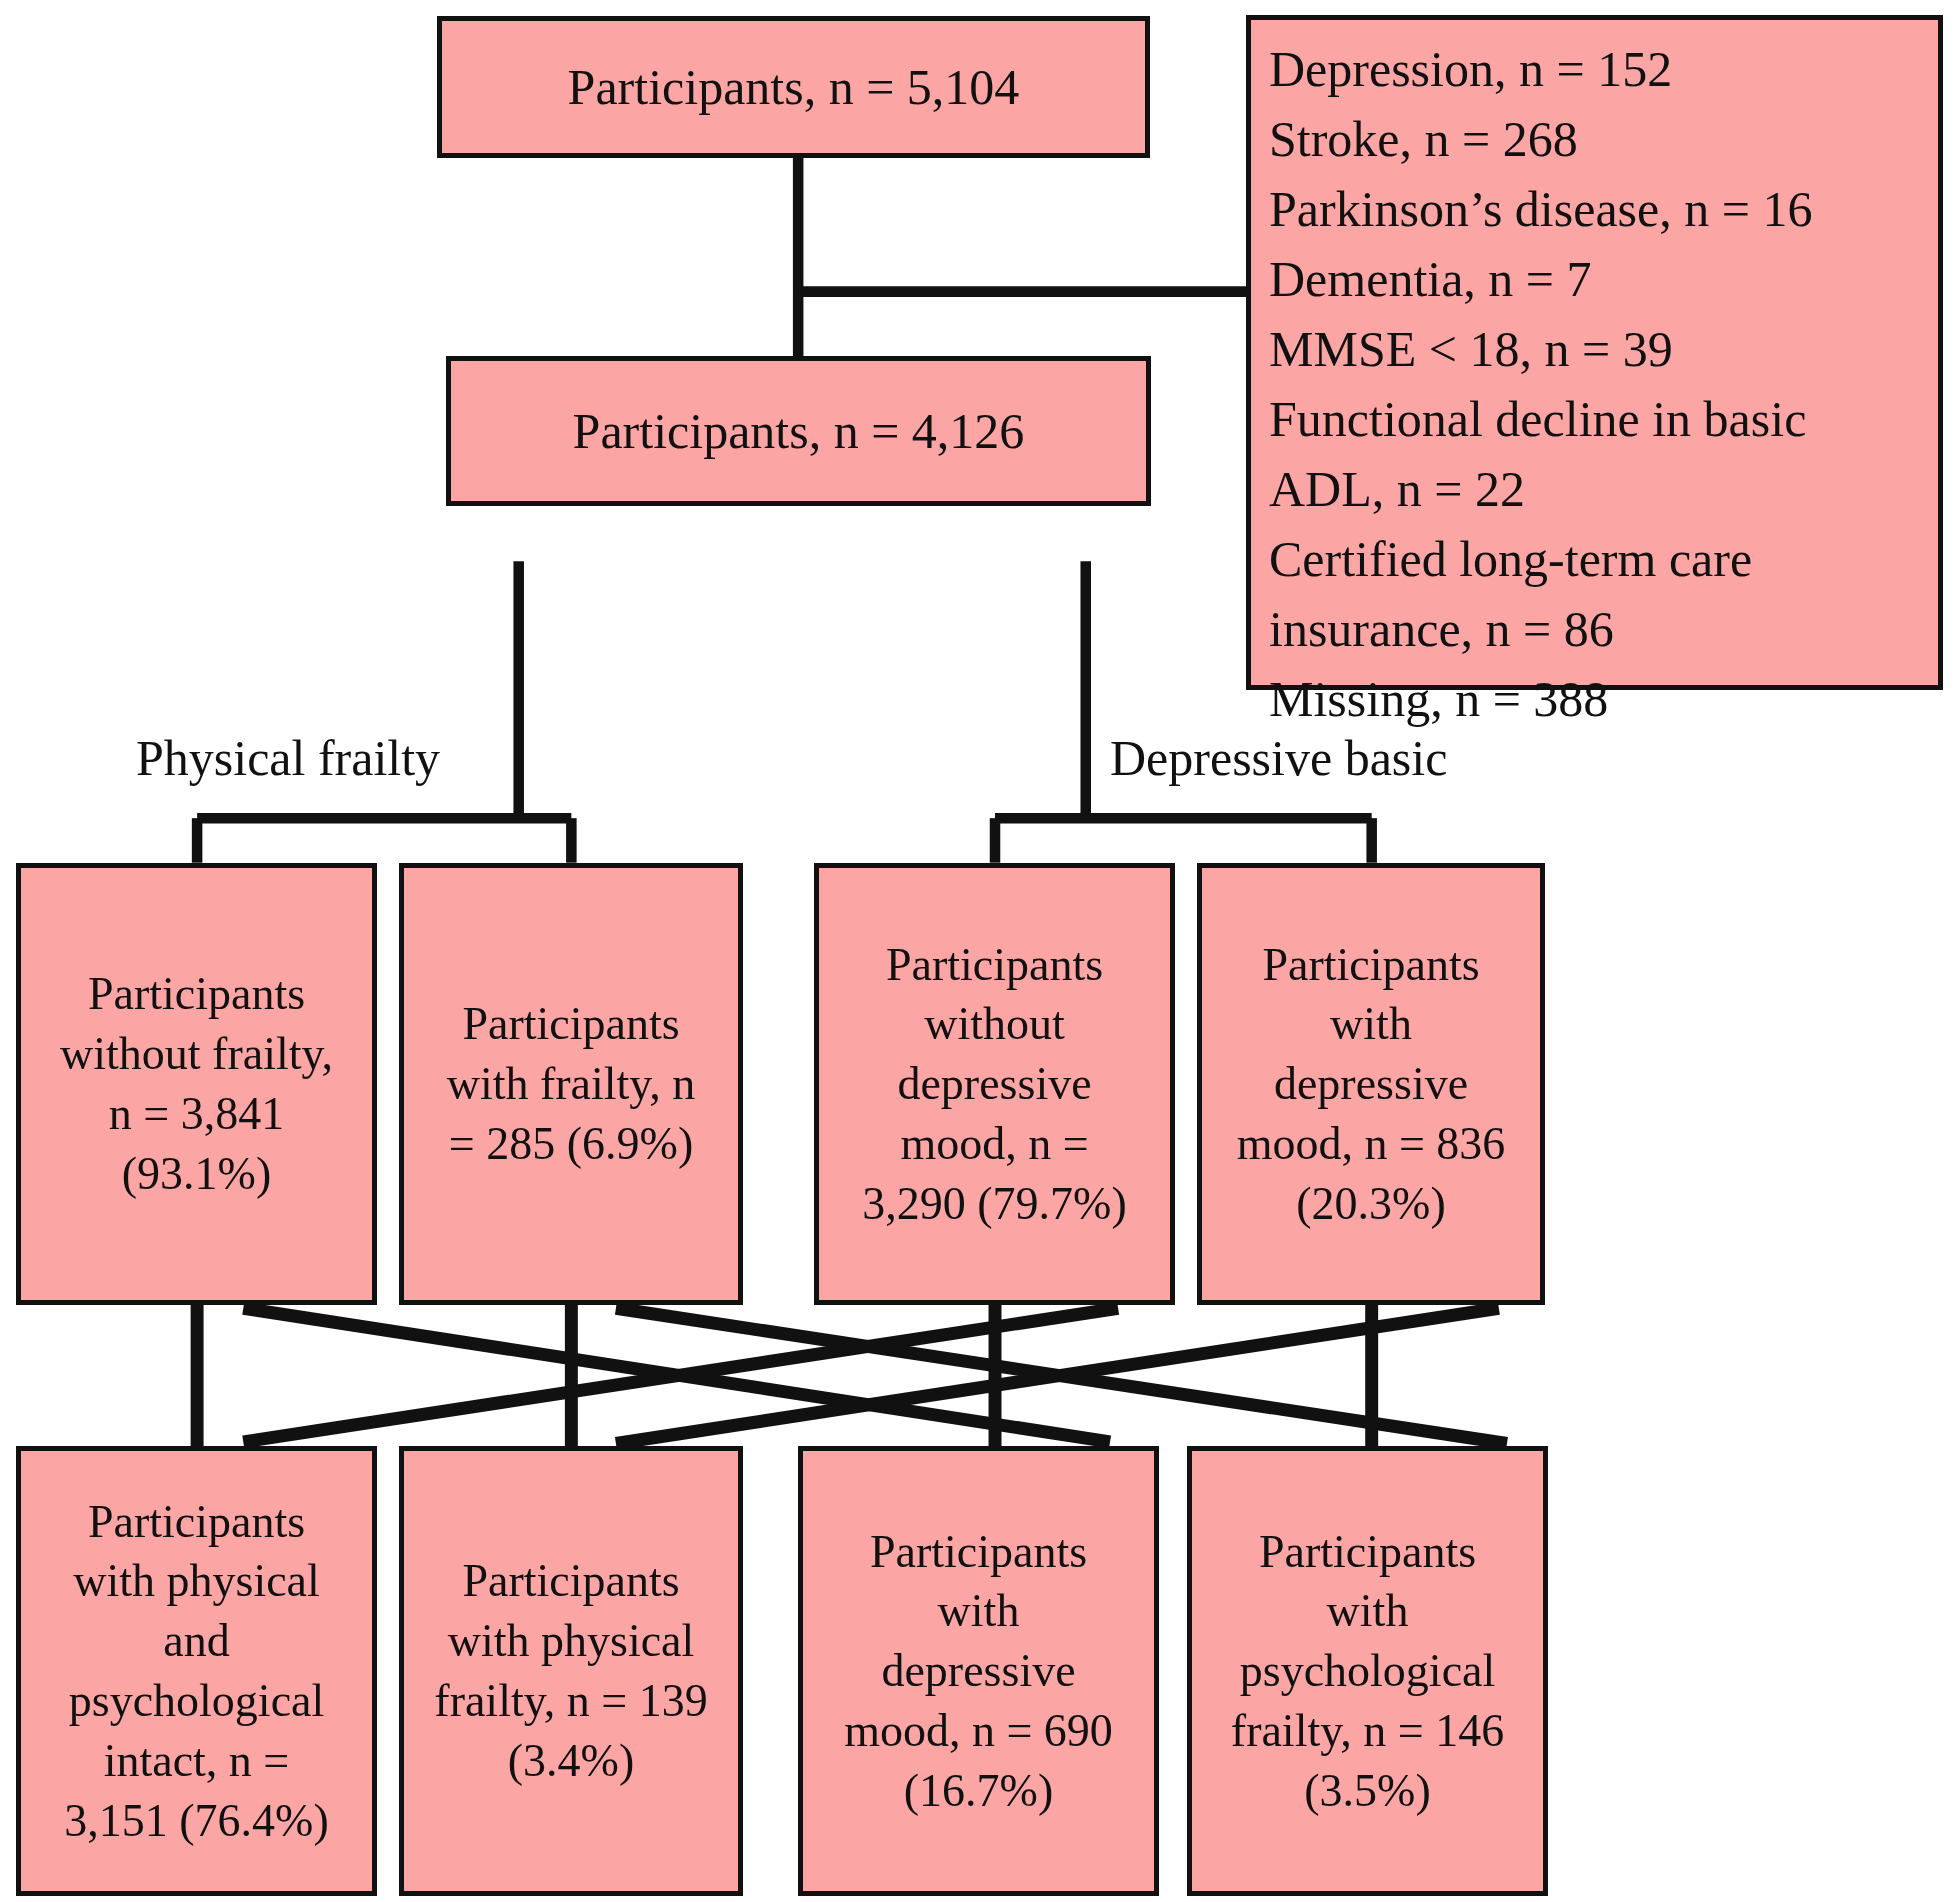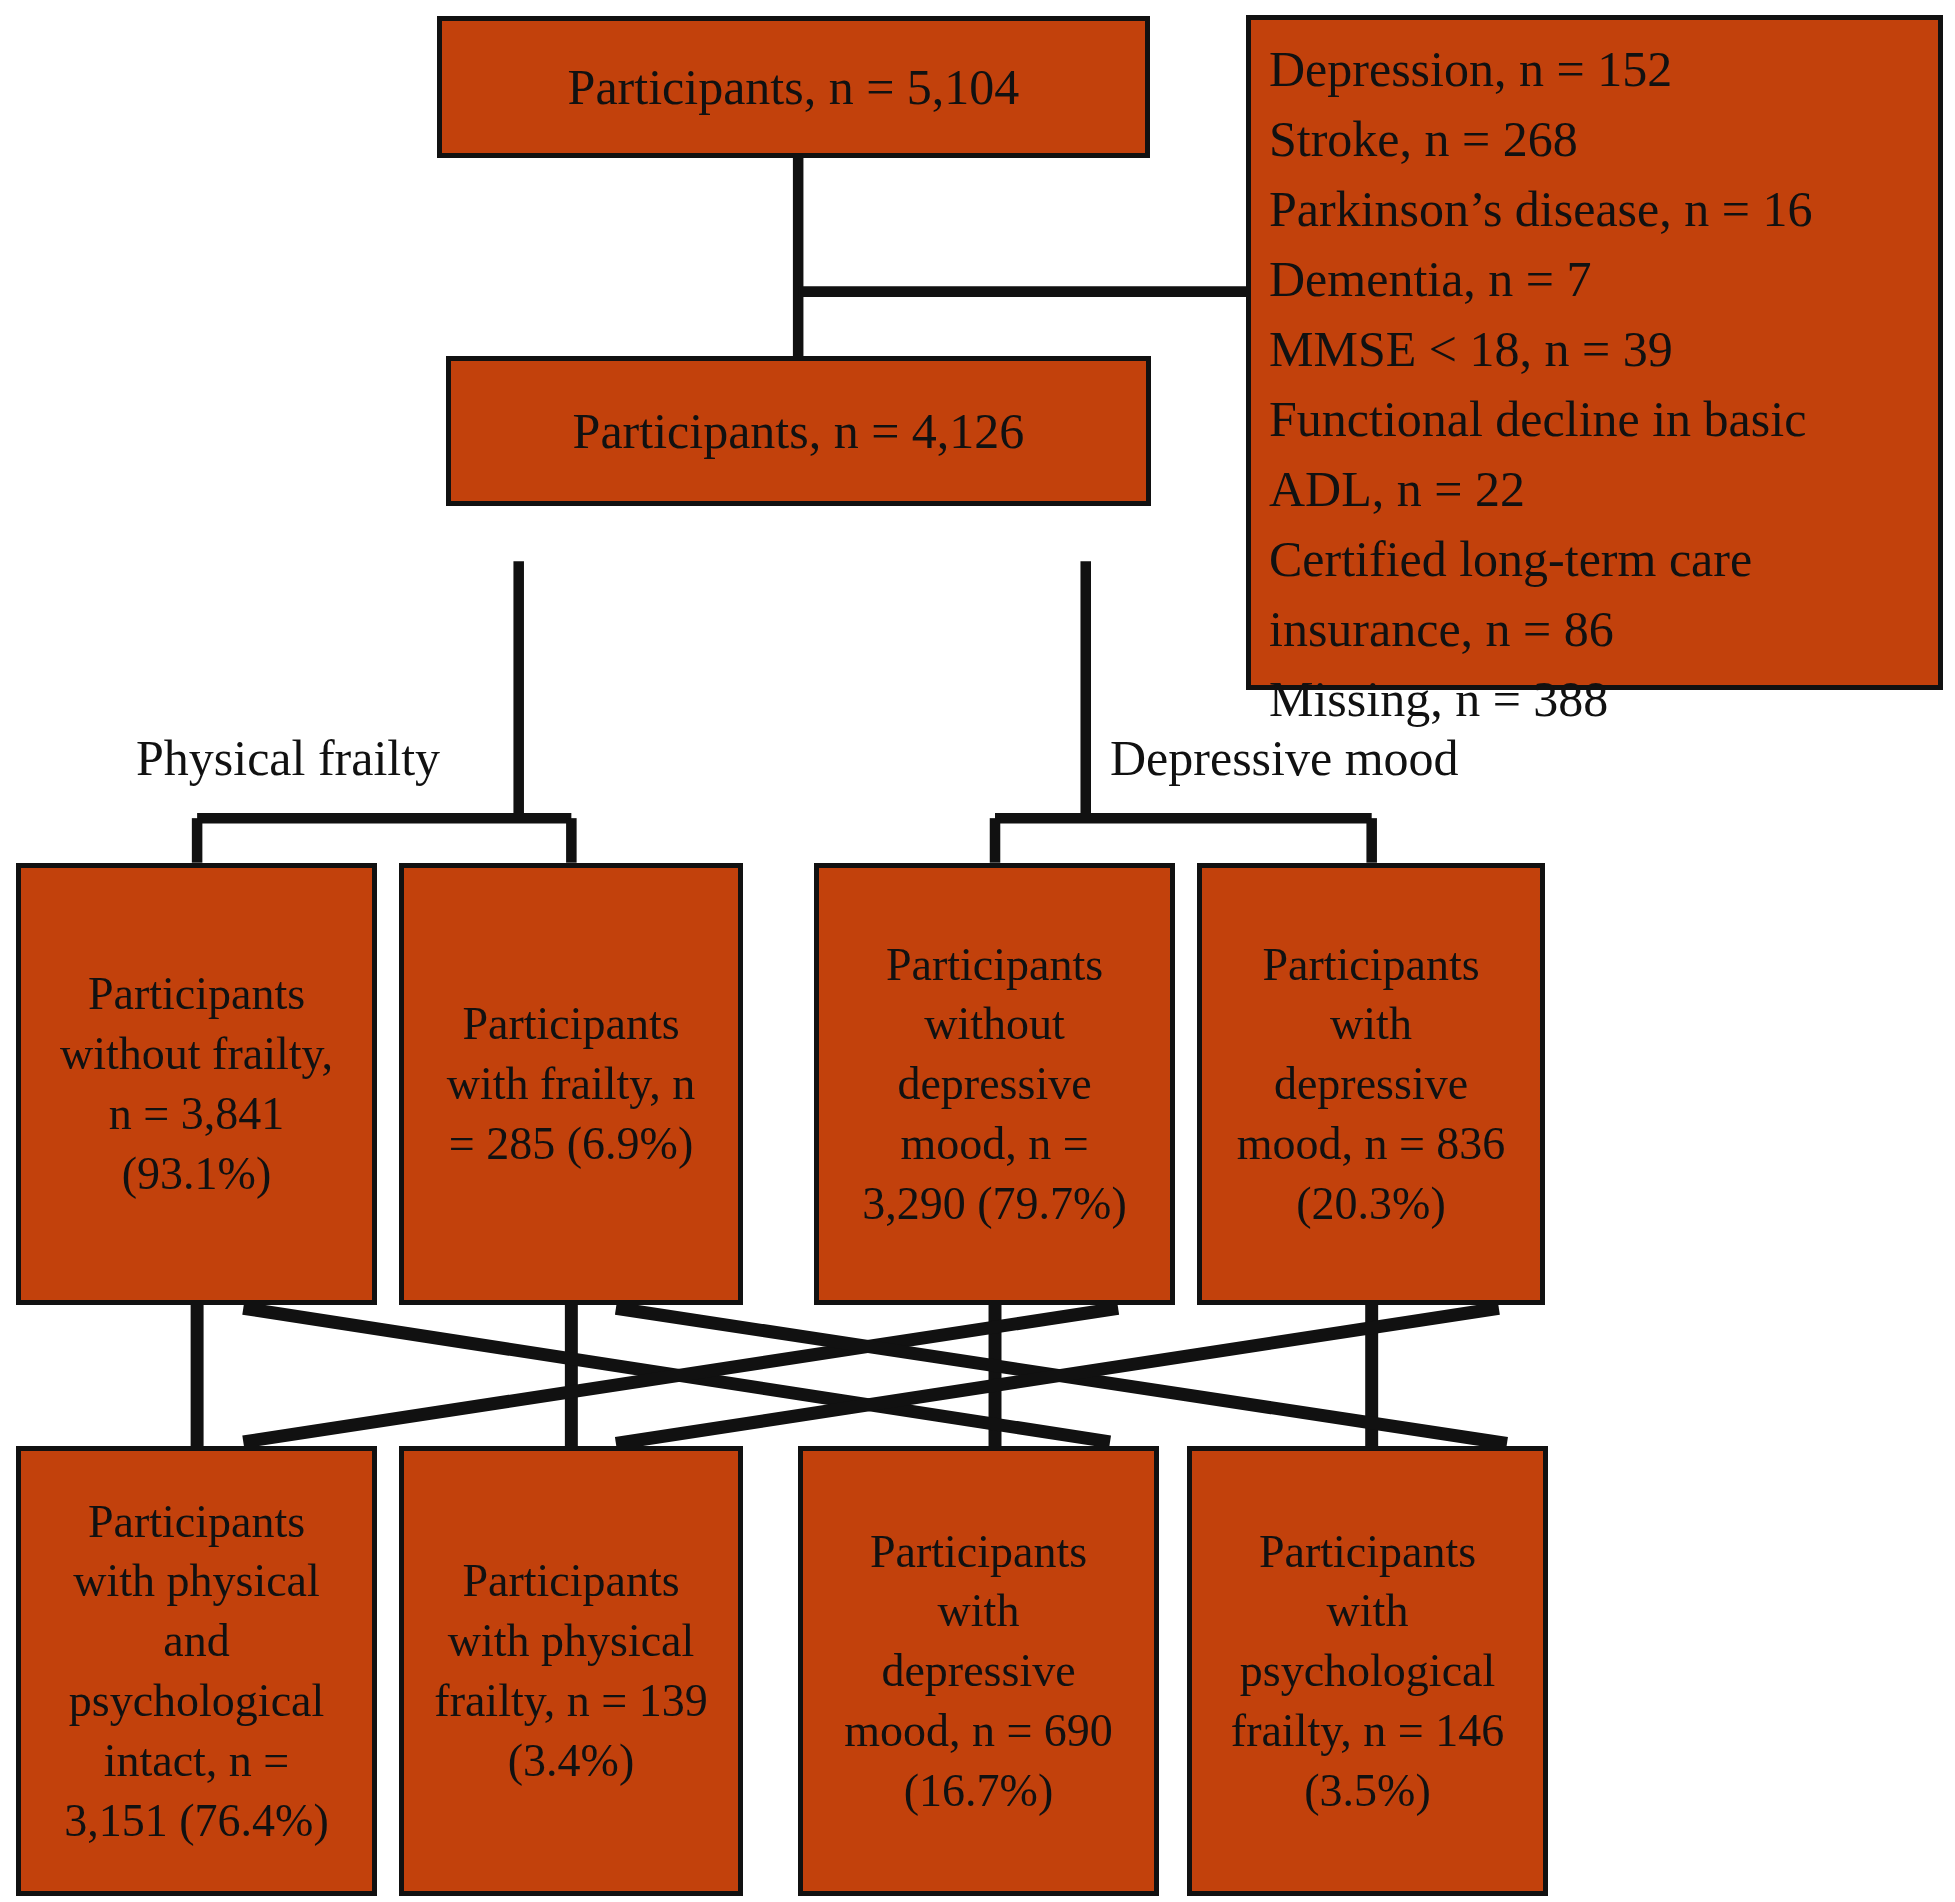--- a/index.html
+++ b/index.html
@@ -22,21 +22,21 @@
     left: 0;
     top: 0;
     width: 1956px;
     height: 1902px;
     pointer-events: none;
   }
   .node {
     position: absolute;
     box-sizing: border-box;
     border: 5.7px solid #111111;
-    background: #c2410c;
+    background: #fca5a5;
     display: flex;
     align-items: center;
     justify-content: center;
     text-align: center;
     line-height: 1.30;
     z-index: 3;
   }
   .node .node-text {
     display: block;
     width: 100%;
@@ -138,21 +138,21 @@
 Certified long-term care
 insurance, n = 86
 Missing, n = 388</span>
   </div>
 
   <div class="node" id="box-participants-included">
     <span class="node-text">Participants, n = 4,126</span>
   </div>
 
   <div class="group-label" id="label-physical-frailty">Physical frailty</div>
-  <div class="group-label" id="label-depressive-mood">Depressive mood</div>
+  <div class="group-label" id="label-depressive-mood">Depressive basic</div>
 
   <div class="node stratum" id="box-without-frailty">
     <span class="node-text">Participants
 without frailty,
 n = 3,841
 (93.1%)</span>
   </div>
   <div class="node stratum" id="box-with-frailty">
     <span class="node-text">Participants
 with frailty, n

